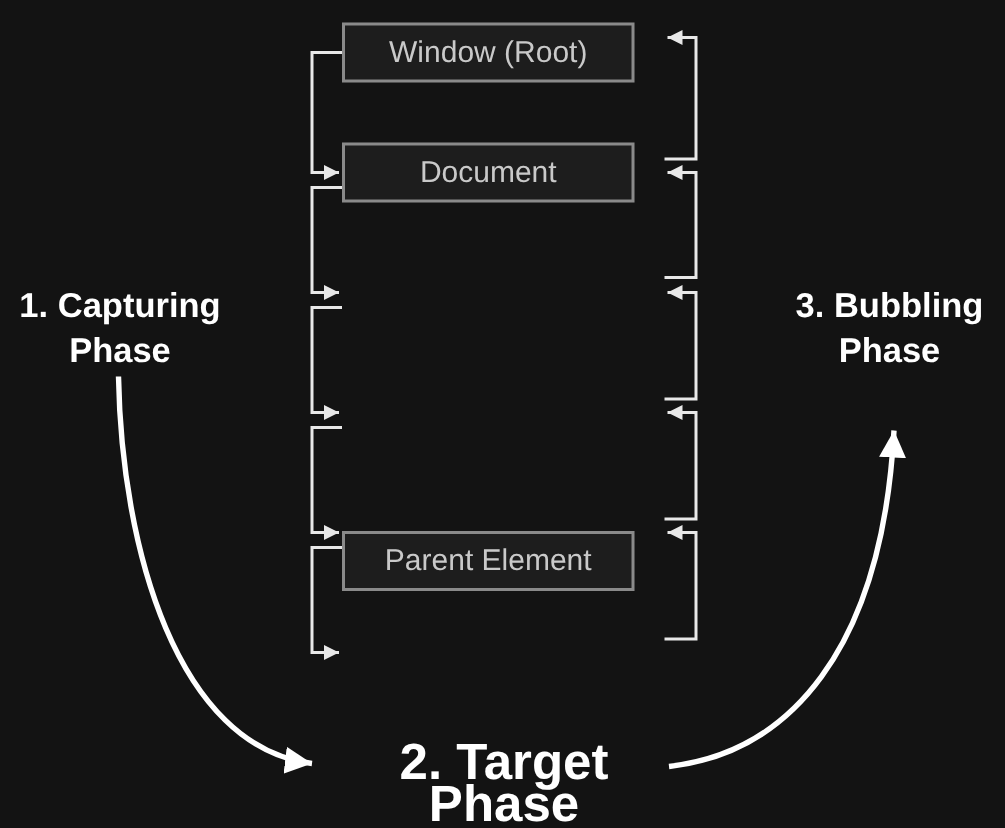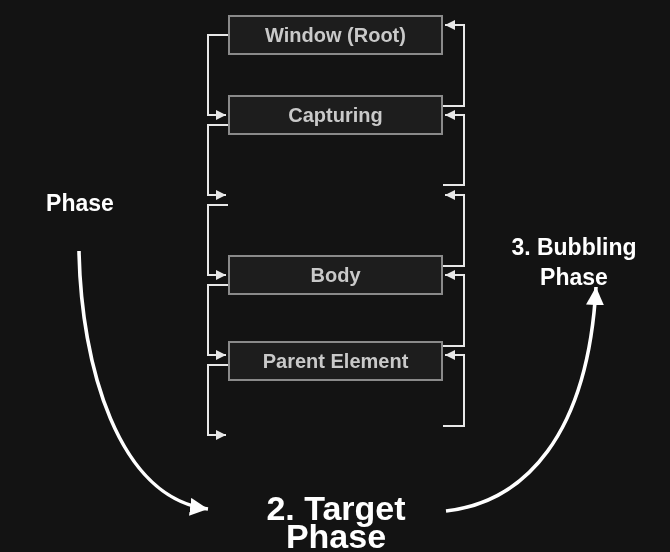--- a/index.html
+++ b/index.html
@@ -33,43 +33,42 @@
   .curve {
     fill: none;
     stroke: var(--label-text);
     stroke-width: 3.6;
   }
   #arr-small path { fill: var(--connector); }
   #arr-big path { fill: var(--label-text); }
   .node-box {
     position: absolute;
     left: 228px;
-    width: 215px;
+    width: 195px;
     height: 40px;
     box-sizing: border-box;
     background: var(--box-fill);
     border: 2px solid var(--box-border);
     color: var(--box-text);
     font-size: 20px;
     display: flex;
     align-items: center;
     justify-content: center;
     white-space: nowrap;
-    font-weight: bold;
   }
   .phase-label {
     position: absolute;
     color: var(--label-text);
     font-weight: bold;
     text-align: center;
     line-height: 30px;
     font-size: 23px;
   }
   #capturing-label { left: 0px;  top: 188px; width: 160px; }
-  #bubbling-label  { left: 497px; top: 188px; width: 154px; margin-top: 44px; }
+  #bubbling-label  { left: 516px; top: 188px; width: 154px; }
   #target-label    { left: 226px; top: 494px; width: 220px; font-size: 34px; line-height: 28px; }
 </style>
 </head>
 <body>
 
 <div id="stage">
 
   <svg id="connector-svg" viewBox="0 0 670 552" xmlns="http://www.w3.org/2000/svg">
     <defs>
       <marker id="arr-small" viewBox="0 0 10 10" refX="10" refY="5" markerWidth="5" markerHeight="5" orient="auto-start-reverse">
@@ -90,25 +89,25 @@
     <path class="conn" d="M443,185 H464 V115 H445" marker-end="url(#arr-small)"></path>
     <path class="conn" d="M443,266 H464 V195 H445" marker-end="url(#arr-small)"></path>
     <path class="conn" d="M443,346 H464 V275 H445" marker-end="url(#arr-small)"></path>
     <path class="conn" d="M443,426 H464 V355 H445" marker-end="url(#arr-small)"></path>
 
     <path class="curve" d="M79,251 C81,365 118,498 208,509" marker-end="url(#arr-big)"></path>
     <path class="curve" d="M446,511 C525,502 588,435 596,287" marker-end="url(#arr-big)"></path>
   </svg>
 
   <div class="node-box" style="top:15px">Window (Root)</div>
-  <div class="node-box" style="top:95px">Capturing</div>
-  <div class="node-box" style="top:255px">Body</div>
-  <div class="node-box" style="top:341px">Parent Element</div>
+  <div class="node-box" style="top:95px">Document</div>
+  <div class="node-box" style="top:354px">Parent Element</div>
 
   <div class="phase-label" id="capturing-label">
+    <div>1. Capturing</div>
     <div>Phase</div>
   </div>
 
   <div class="phase-label" id="bubbling-label">
     <div>3. Bubbling</div>
     <div>Phase</div>
   </div>
 
   <div class="phase-label" id="target-label">2. Target Phase</div>
 

